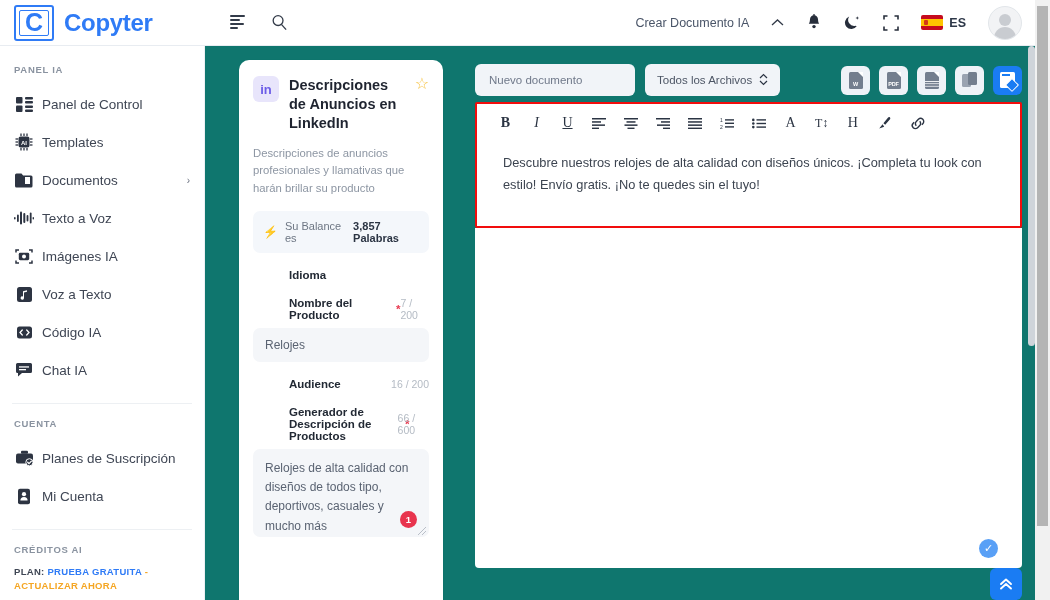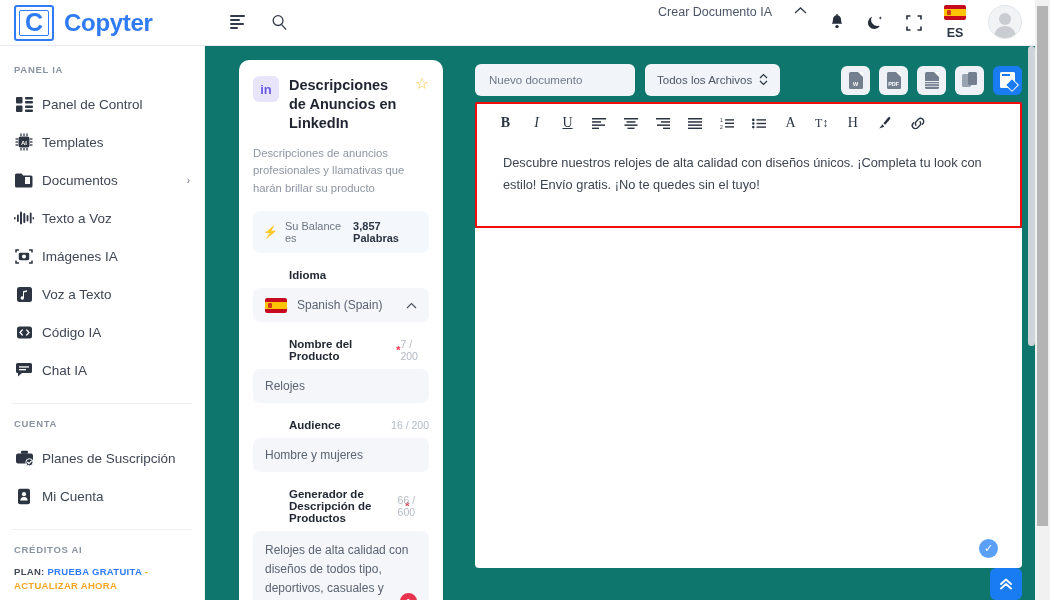--- a/index.html
+++ b/index.html
@@ -18,24 +18,24 @@
   .logo-box { width: 40px; height: 36px; border: 2px solid #2f7bf6; border-radius: 3px;
               display:flex; align-items:center; justify-content:center; position: relative; }
   .logo-box::before { content:""; position:absolute; left:3px; top:3px; right:3px; bottom:3px;
               border:1px solid #2f7bf6; border-radius:2px; }
   .logo-letter { font-weight: 700; font-size: 25px; color:#2f7bf6; line-height:1; z-index:1; font-family:"Liberation Sans",sans-serif;}
   .brand-name { font-size: 24px; font-weight: 700; color: #2f7bf6; letter-spacing:-0.3px; }
 
   .topbar-left-icons { display:flex; align-items:center; gap: 24px; padding-left: 20px; }
   .ticon { color:#3b4252; display:flex; align-items:center; cursor:pointer; }
 
-  .topbar-right { margin-left:auto; display:flex; gap: 22px; padding-right: 28px; }
+  .topbar-right { margin-left:auto; display:flex; align-items:center; gap: 22px; padding-right: 28px; }
   .create-doc { font-size: 12.5px; color:#4a5568; cursor:pointer; }
   .chev-up { font-size: 11px; color:#3b4252; cursor:pointer; }
-  .lang-wrap { display:flex; align-items:center; gap:6px; cursor:pointer;flex-direction:column; }
+  .lang-wrap { display:flex; align-items:center; gap:6px; cursor:pointer; }
   .flag { width: 22px; height: 15px; border-radius:2px; overflow:hidden; display:block;
           background: linear-gradient(#c60b1e 0 25%, #ffc400 25% 75%, #c60b1e 75% 100%); position:relative; }
   .flag::after{content:"";position:absolute;left:3px;top:5px;width:4px;height:5px;background:#c60b1e;opacity:.75;border-radius:1px;}
   .lang-code { font-size:12.5px; font-weight:700; color:#2d3748; }
   .avatar { width: 34px; height: 34px; border-radius: 50%; background:#f2f3f5;
             border: 1px solid #e2e6ea; display:flex;align-items:flex-end;justify-content:center; overflow:hidden; cursor:pointer;}
   .avatar .head{width:12px;height:12px;border-radius:50%;background:#c9ccd1;position:absolute;margin-bottom:13px;}
   .avatar .body{width:22px;height:12px;border-radius:11px 11px 0 0;background:#c9ccd1;}
   .avatar-inner{position:relative;display:flex;align-items:flex-end;justify-content:center;width:100%;height:100%;}
 
@@ -378,45 +378,33 @@
 
           <div class="balance">
             <span class="bolt">⚡</span>
             <span>Su Balance es</span>
             <b>3,857 Palabras</b>
           </div>
 
           <div class="f-label">
             <span>Idioma</span>
           </div>
-          <div class="field select-field">
-            <span class="flag"></span>
-            <span>Spanish (Spain)</span>
-            <span class="select-caret">
-              <svg width="11" height="7" viewBox="0 0 11 7">
-                  <polyline points="1,6 5.5,1.5 10,6" fill="none" stroke="#4a5260" stroke-width="1.2"></polyline>
-                </svg>
-            </span>
-          </div>
 
           <div class="f-label">
             <span>Nombre del Producto</span>
               <span class="req">*</span>
             <span class="counter">7 / 200</span>
           </div>
           <div class="field">
             <span>Relojes</span>
           </div>
 
           <div class="f-label">
             <span>Audience</span>
             <span class="counter">16 / 200</span>
-          </div>
-          <div class="field">
-            <span>Hombre y mujeres</span>
           </div>
 
           <div class="f-label">
             <span>Generador de Descripción de Productos</span>
               <span class="req">*</span>
             <span class="counter overlap">66 / 600</span>
           </div>
           <div class="textarea">
             <span>Relojes de alta calidad con diseños de todos tipo, deportivos, casuales y mucho más</span>
             <span class="badge1">1</span>

